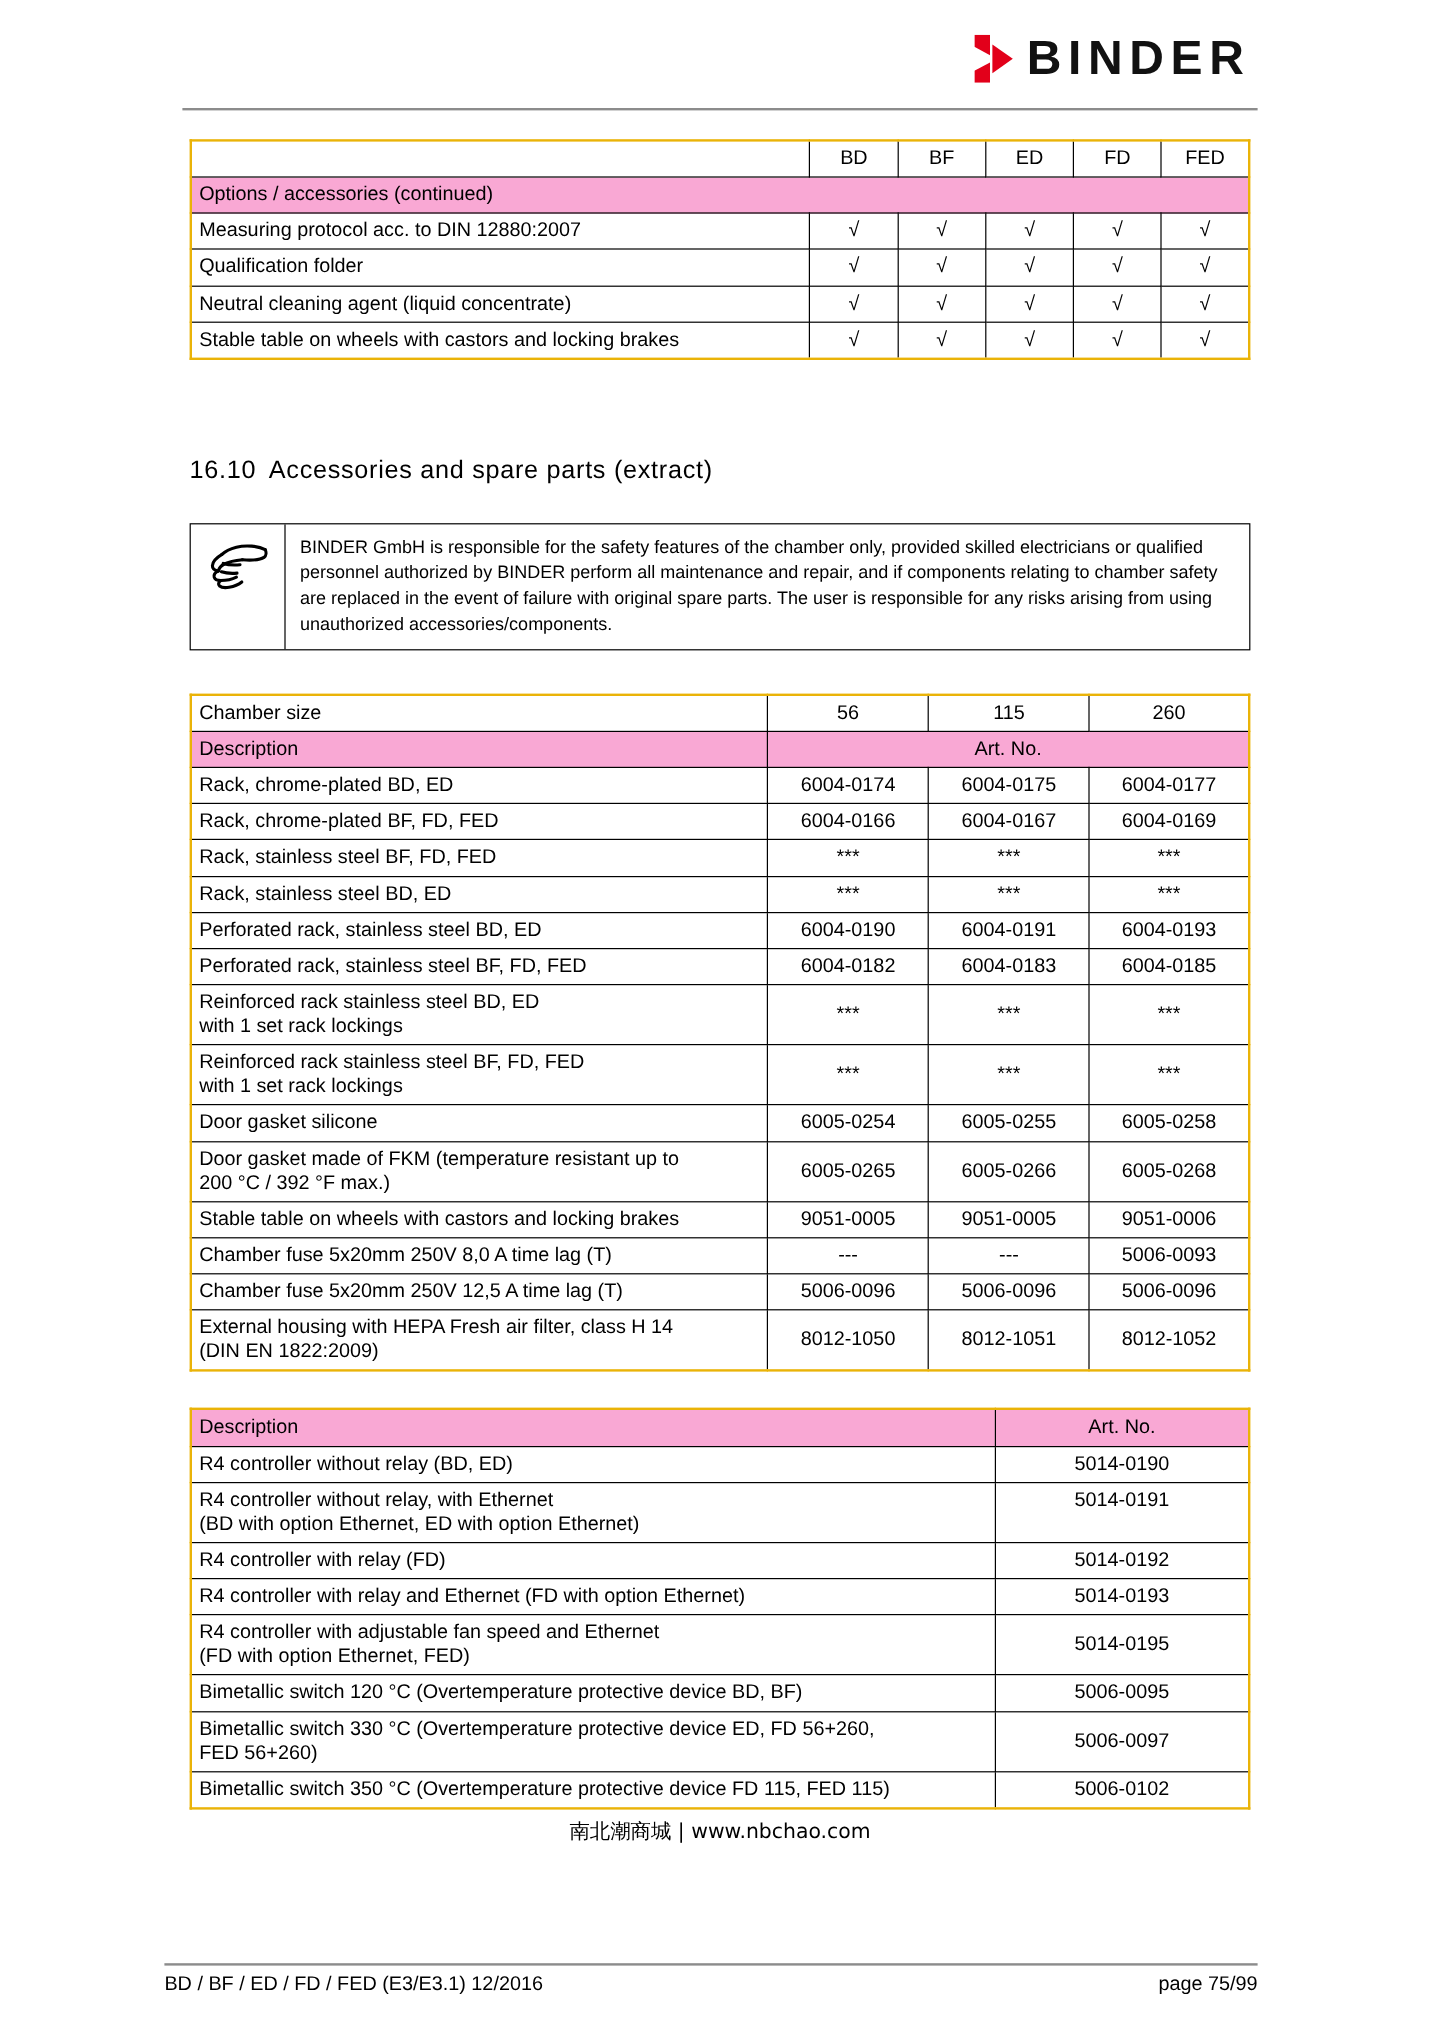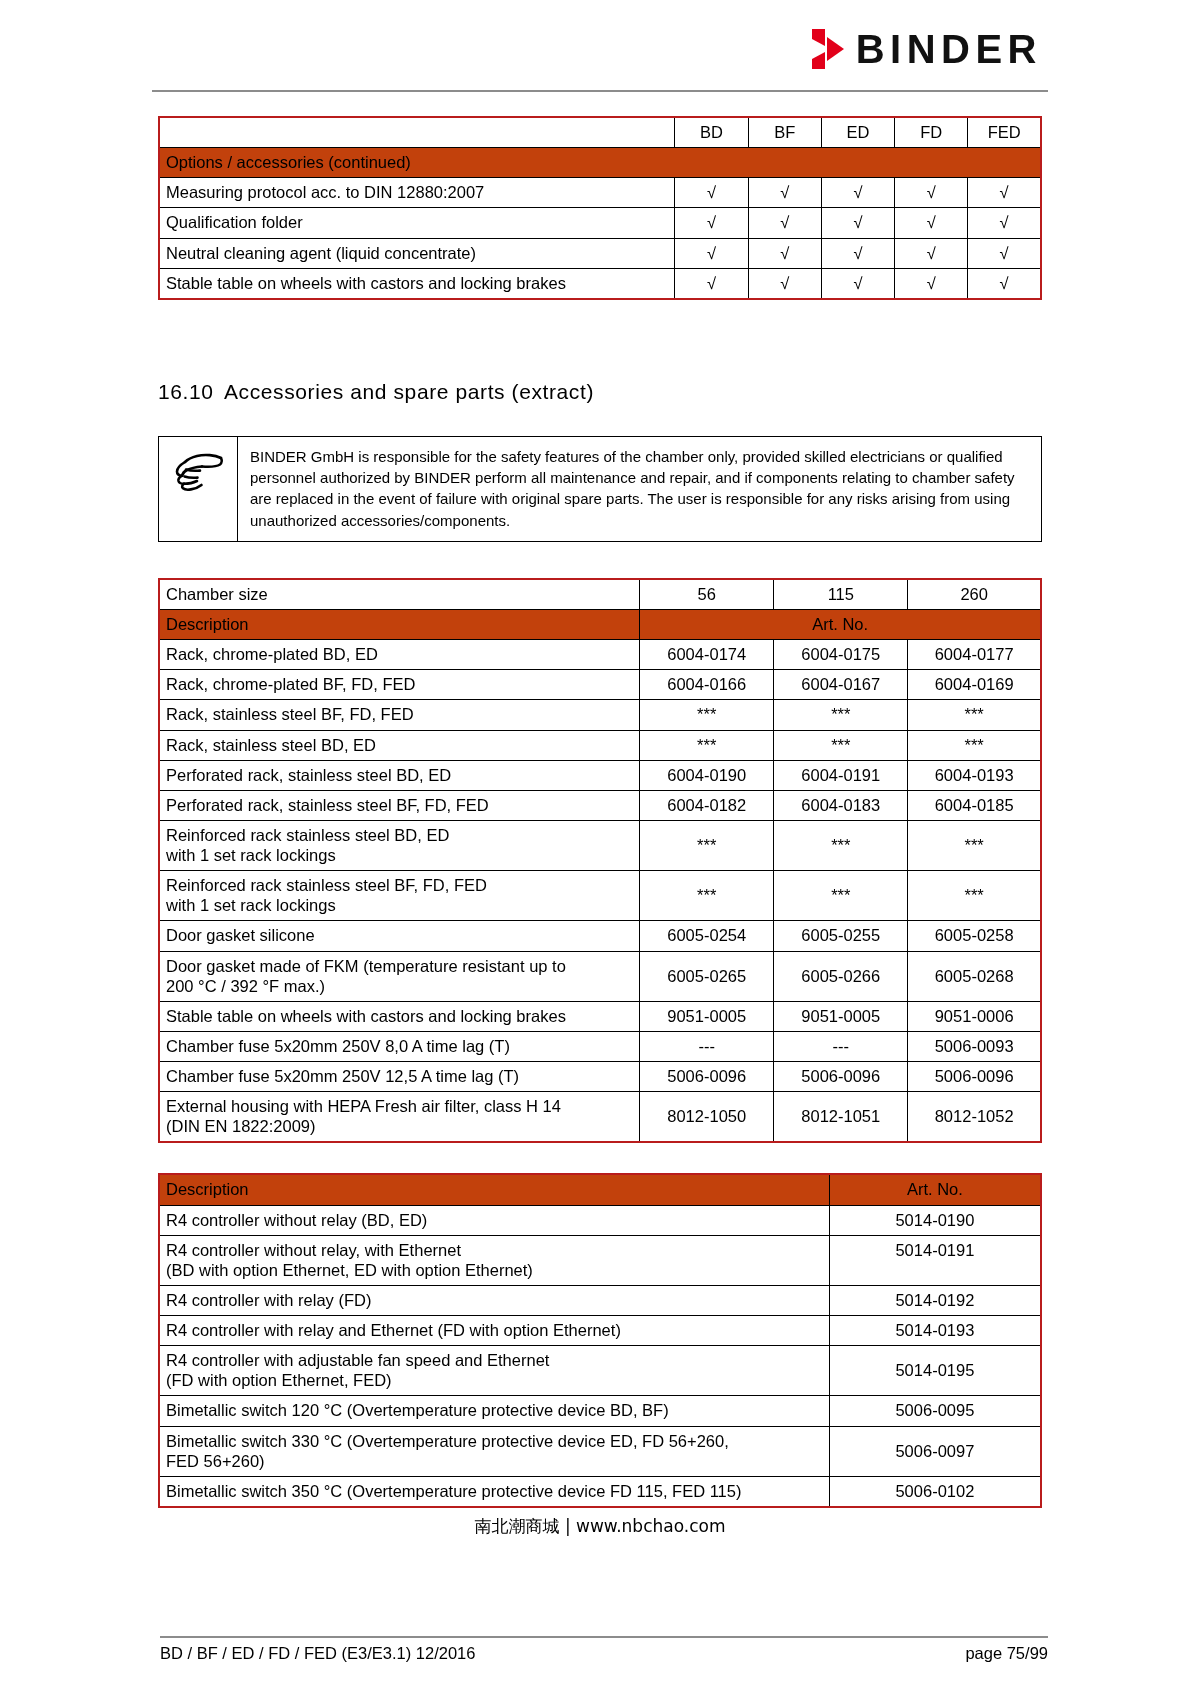--- a/index.html
+++ b/index.html
@@ -57,32 +57,32 @@
     background: #8c8c8c;
   }
 
   
   table {
     border-collapse: collapse;
     width: 100%;
     table-layout: fixed;
   }
   table.bordered {
-    border: 2px solid #b91c1c;
+    border: 2px solid #eab308;
   }
   table.bordered td, table.bordered th {
     border: 1px solid #000;
     font-size: 16.5px;
     font-weight: normal;
     padding: 4px 6px 5px 6px;
     vertical-align: middle;
     line-height: 1.22;
   }
   .shaded {
-    background: #c2410c;
+    background: #f9a8d4;
   }
   .c { text-align: center; }
   .l { text-align: left; }
 
   
   .t1-wrap { margin-top: 24px; }
   .check { font-size: 17px; }
 
   
   .section-heading {
@@ -129,21 +129,21 @@
     text-align: center;
     font-size: 17px;
     margin-top: 7px;
     color: #000;
     font-family: "DejaVu Sans", sans-serif;
   }
 
   
   .footer {
     position: absolute;
-    left: 160px;
+    left: 137px;
     right: 152px;
     bottom: 34px;
   }
   .footer-rule {
     height: 2px;
     background: #8c8c8c;
     margin-bottom: 6px;
   }
   .footer-row {
     display: flex;

